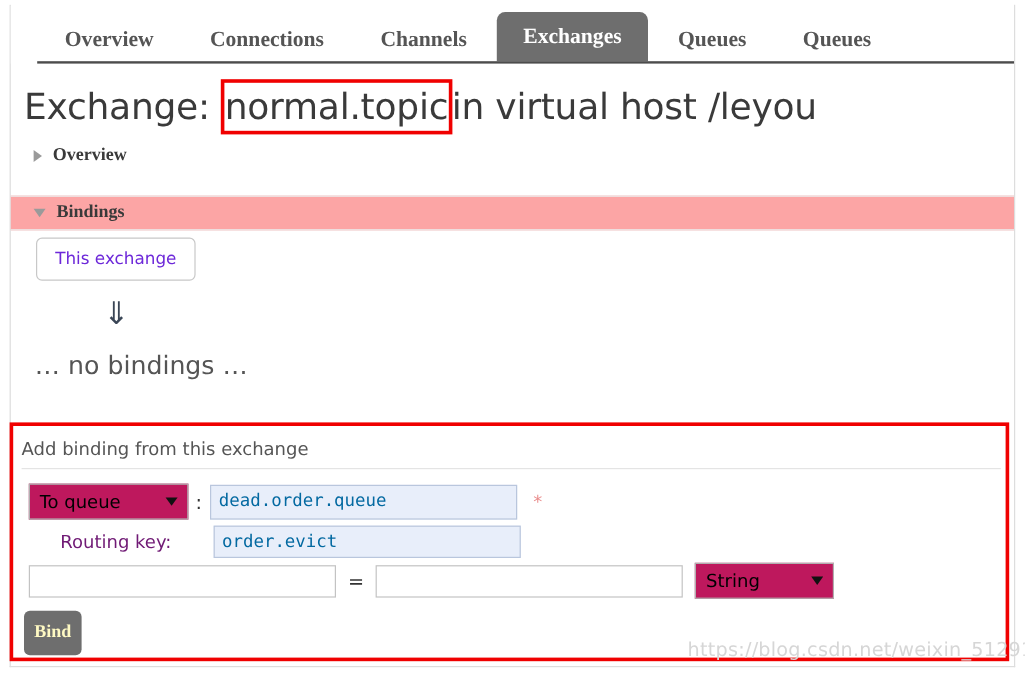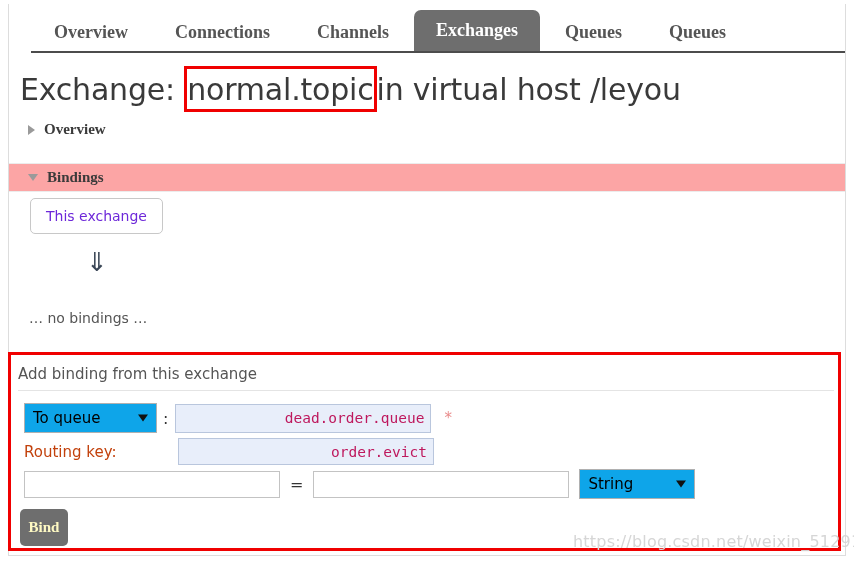--- a/index.html
+++ b/index.html
@@ -170,23 +170,23 @@
     left: 86px;
     top: 249px;
     font-size: 26px;
     color: #3a4656;
     font-family: "DejaVu Sans", sans-serif;
     line-height: 1;
   }
   #no-bindings {
     position: absolute;
     left: 29px;
-    top: 310px;
-    font-family: "DejaVu Sans", sans-serif;
-    font-size: 14px;
+    top: 293px;
+    font-family: "DejaVu Sans", sans-serif;
+    font-size: 21px;
     color: #555555;
   }
 
   
   #form-redbox {
     position: absolute;
     left: 8px;
     top: 352px;
     width: 833px;
     height: 199px;
@@ -218,21 +218,21 @@
   }
   #row-queue { left: 24px; top: 403px; }
   #row-routing { left: 24px; top: 438px; }
   #row-args { left: 24px; top: 469px; }
 
   select.rmq-select {
     font-family: "DejaVu Sans", sans-serif;
     font-size: 15px;
     color: #000000;
     border: 1px solid #b0b0b0;
-    background: #0ea5e9;
+    background: #be185d;
     height: 30px;
     padding: 2px 4px 2px 8px;
     box-sizing: border-box;
     border-radius: 0;
     -webkit-appearance: none;
     appearance: none;
   }
   .select-wrap {
     position: relative;
     display: inline-block;
@@ -253,37 +253,36 @@
 
   .colon {
     font-family: "DejaVu Sans", sans-serif;
     font-size: 16px;
     color: #333333;
     margin: 0 7px 0 6px;
   }
   .field-label {
     font-family: "DejaVu Sans", sans-serif;
     font-size: 15px;
-    color: #c2410c;
+    color: #701a75;
     width: 145px;
-    text-align: left;
+    text-align: center;
     margin-right: 9px;
   }
   input.rmq-input {
     font-family: "DejaVu Sans Mono", monospace;
     font-size: 14.5px;
-    color: #be185d;
+    color: #0369a1;
     border: 1px solid #c3c3c3;
     box-sizing: border-box;
     height: 27px;
     padding: 2px 6px;
     background: #ffffff;
     border-radius: 0;
     outline: none;
-    text-align: right;
   }
   input.autofilled {
     background: #e8eefa;
     border-color: #b9c6dd;
   }
   #queue-input   { width: 256px; height: 29px; }
   #routing-input { width: 256px; }
   #args-key      { width: 256px; }
   #args-val      { width: 256px; }
   .req-star {

